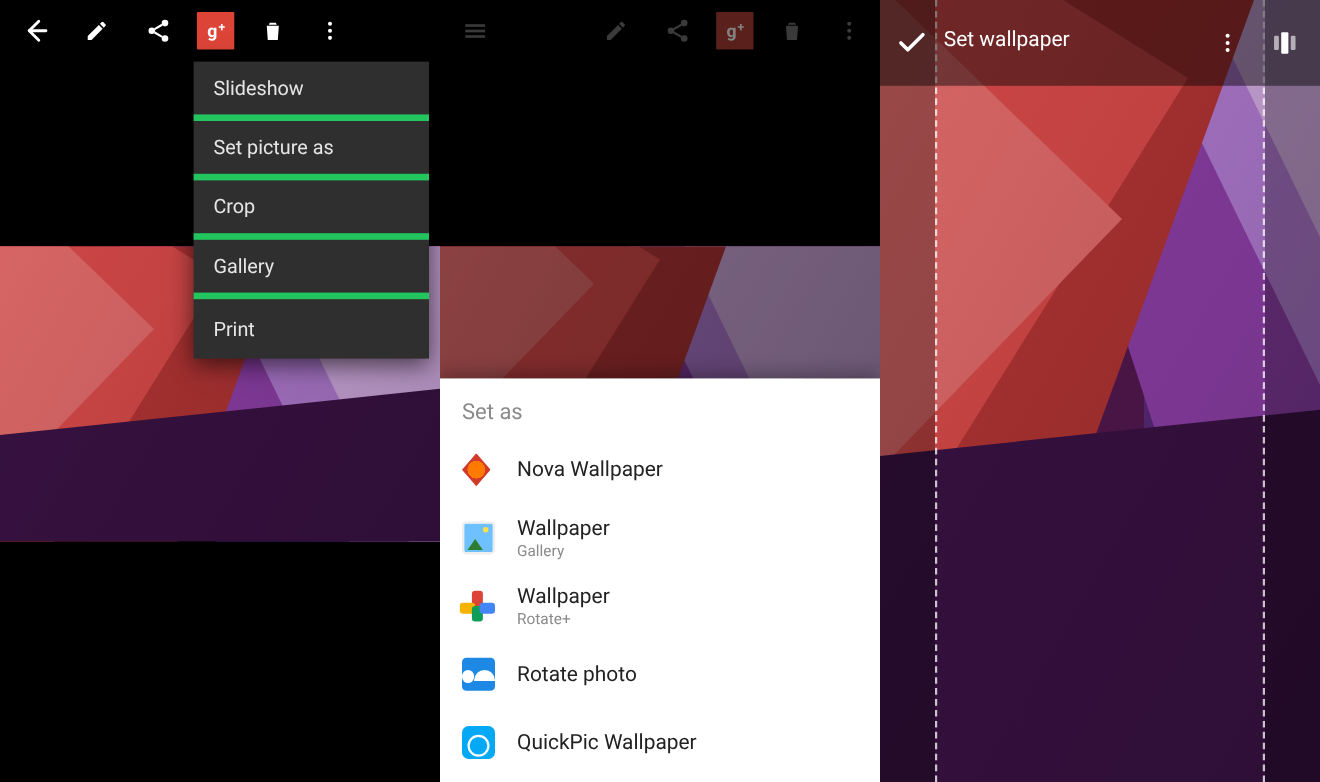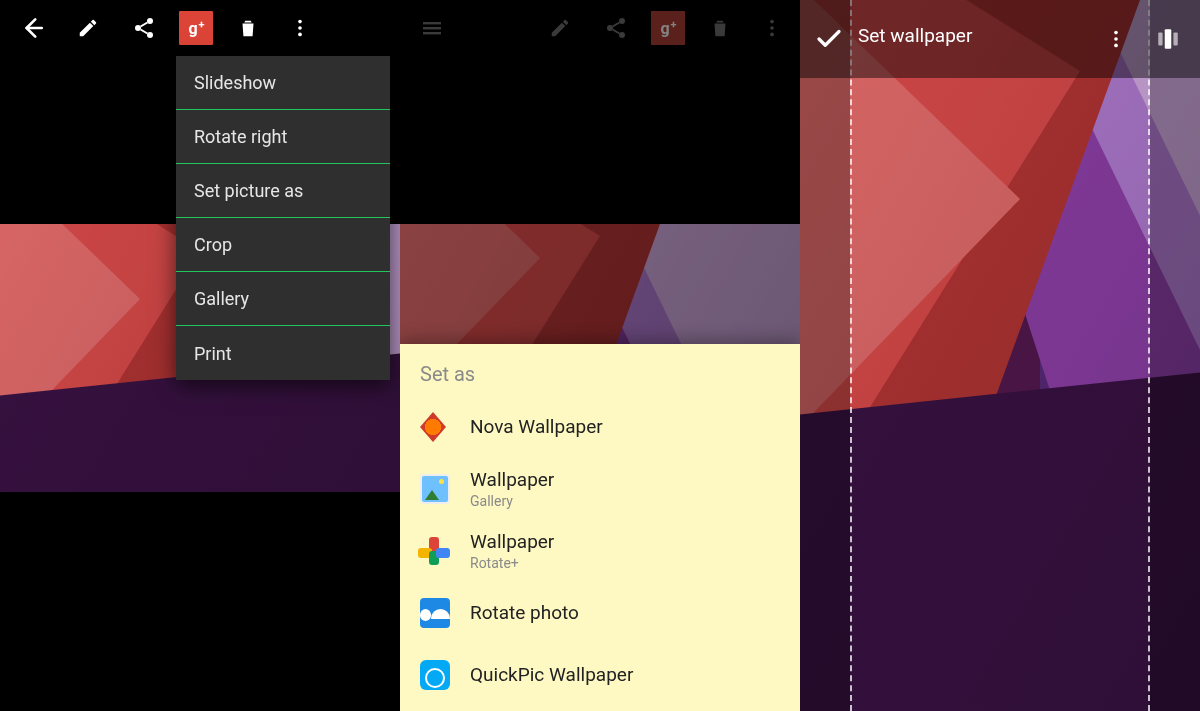--- a/index.html
+++ b/index.html
@@ -32,35 +32,35 @@
   .tb-btn.narrow { width:48px; }
   .gplus-badge { width:34px; height:34px; background:#db4437; color:#fff; display:flex; align-items:center; justify-content:center; font-weight:bold; font-size:16px; border-radius:1px;}
   .gplus-sup { font-size:11px; position:relative; top:-4px; left:1px;}
 
   .overflow-menu {
     position:absolute; top:56px; left:176px; width:214px;
     background:#2f2f2f; z-index:6; box-shadow:0 6px 20px rgba(0,0,0,0.6);
   }
   .overflow-menu .mi {
     height:54px; display:flex; align-items:center; padding:0 18px;
-    color:#e6e6e6; font-size:18px; border-bottom:1px solid #22c55e;
+    color:#e6e6e6; font-size:18px; border-bottom:6px solid #22c55e;
   }
   .overflow-menu .mi:last-child { border-bottom:none; }
 
   
   .pB { background:#000; }
   .pB .wallpaper { top:224px; height:120px; }
   .pB .dim { position:absolute; inset:0; background:rgba(0,0,0,0.35); z-index:3; }
   .pB-toolbar { position:absolute; top:0; left:0; right:0; height:56px; display:flex; align-items:center; padding:0 4px; z-index:2;}
   .pB-toolbar .tb-btn { color:#5a5a5a; }
   .pB-toolbar .gplus-badge { background:#8a332c; color:#c9c9c9; }
 
   .sheet {
     position:absolute; left:0; right:0; bottom:0; top:344px;
-    background:#fef9c3; z-index:4; padding:18px 0 0 0;
+    background:#ffffff; z-index:4; padding:18px 0 0 0;
     box-shadow:0 -4px 16px rgba(0,0,0,0.3);
   }
   .sheet-title { color:#8a8a8a; font-size:20px; padding:0 20px 10px 20px; }
   .sheet-item { display:flex; align-items:center; height:62px; padding:0 20px 0 20px; }
   .sheet-item .icon-slot { width:50px; display:flex; align-items:center; justify-content:flex-start;}
   .sheet-item .txt { display:flex; flex-direction:column; }
   .sheet-item .t1 { color:#222; font-size:19px; line-height:22px;}
   .sheet-item .t2 { color:#8a8a8a; font-size:14px; line-height:16px; margin-top:2px;}
 
   .app-icon { width:30px; height:30px; border-radius:4px; display:flex; align-items:center; justify-content:center; font-size:16px; color:#fff;}
@@ -155,21 +155,20 @@
         <svg width="22" height="22" viewBox="0 0 24 24" fill="#fff">
             <circle cx="12" cy="5" r="2"></circle>
             <circle cx="12" cy="12" r="2"></circle>
             <circle cx="12" cy="19" r="2"></circle>
           </svg>
       </div>
     </div>
 
     <div class="overflow-menu">
       <div class="mi">Slideshow</div>
-      <div class="mi">Rotate right</div>
       <div class="mi">Set picture as</div>
       <div class="mi">Crop</div>
       <div class="mi">Gallery</div>
       <div class="mi">Print</div>
     </div>
   </div>
 
   <div class="panel pB">
     <div class="wallpaper">
       <div class="layer wp-base"></div>

